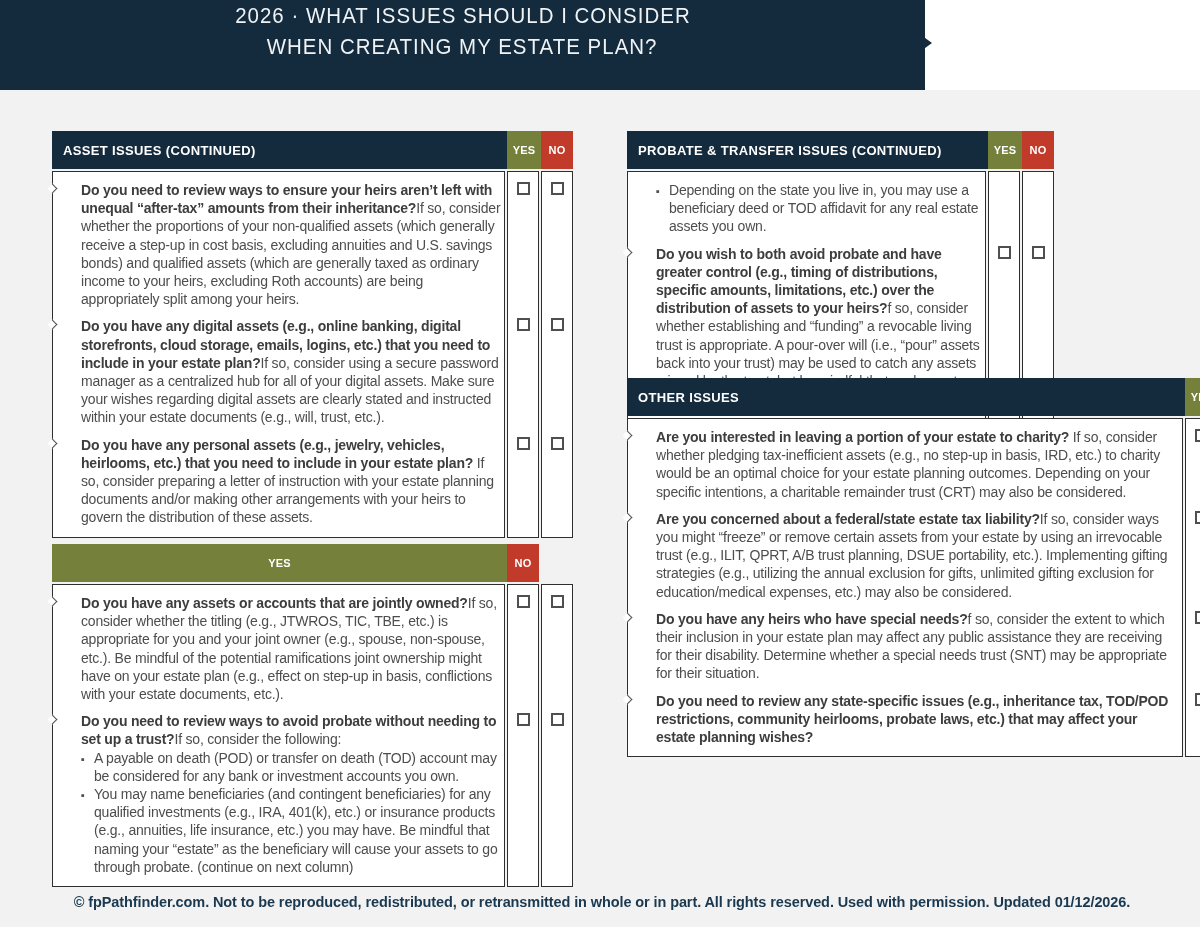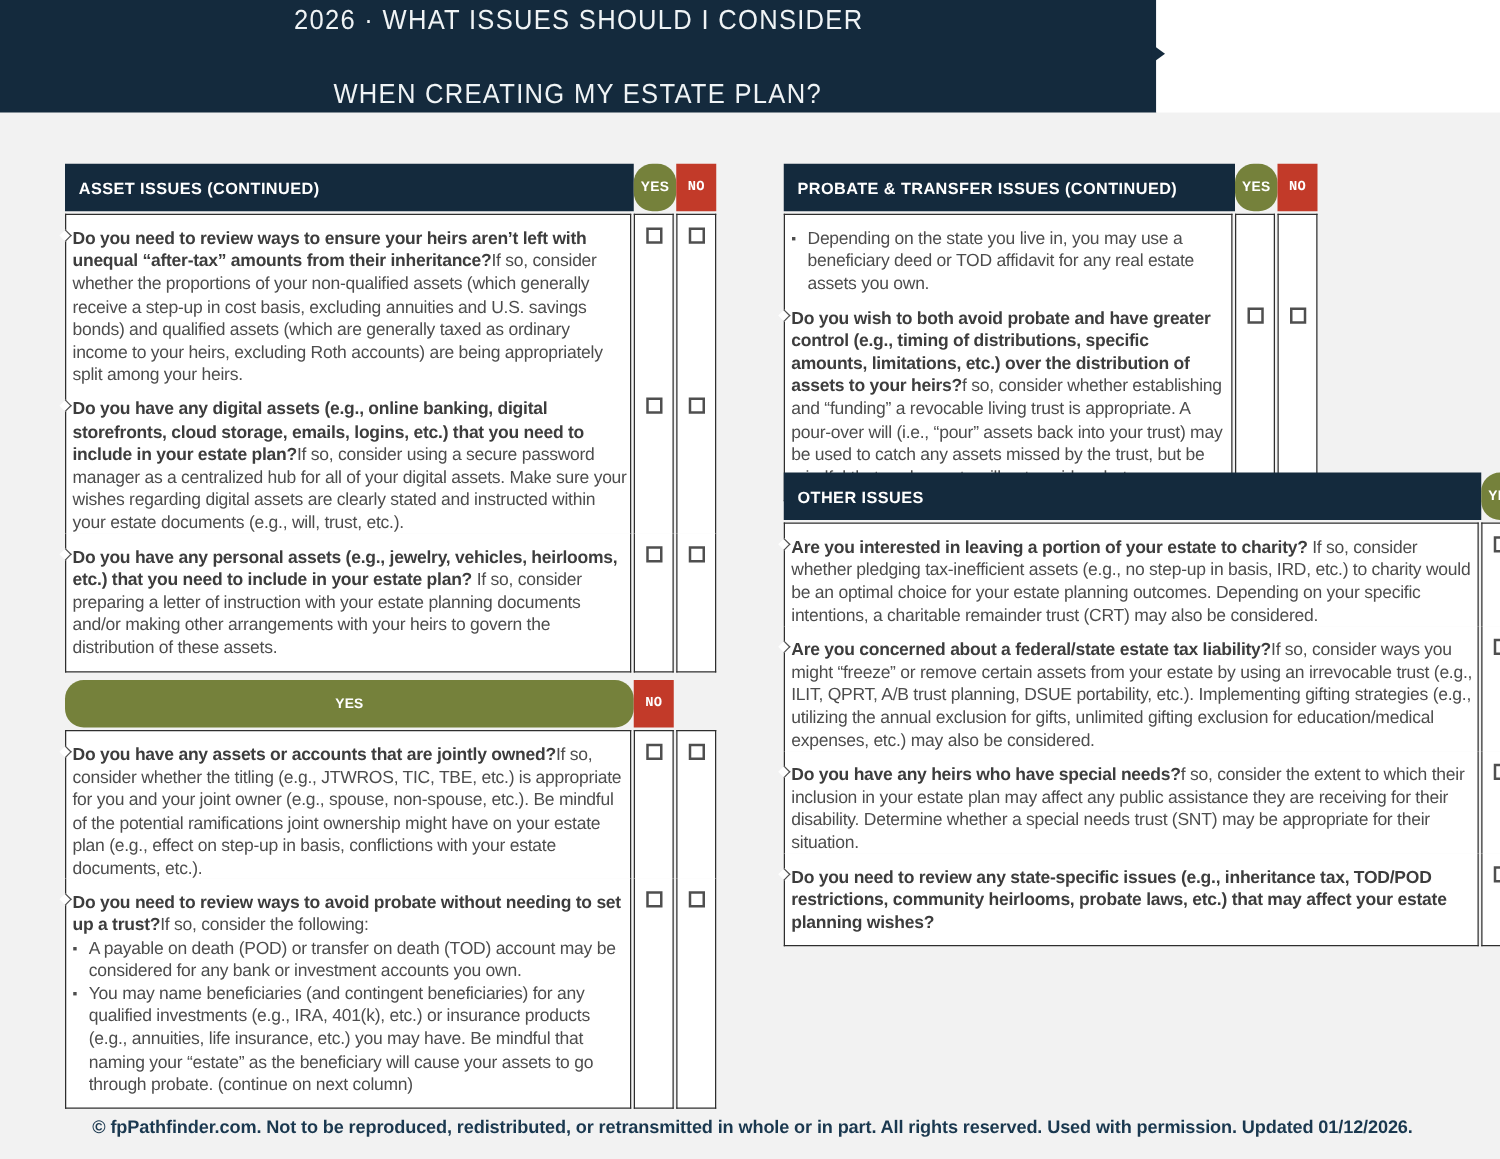--- a/index.html
+++ b/index.html
@@ -8,43 +8,43 @@
   }
   *{box-sizing:border-box;}
   html,body{margin:0;padding:0;}
   body{
     width:1200px;height:927px;position:relative;overflow:hidden;
     background:var(--page);
     font-family:"Liberation Sans","DejaVu Sans",sans-serif;
   }
   
   .banner{position:absolute;left:0;top:0;width:925px;height:90px;background:var(--navy);
-    display:flex;flex-direction:column;justify-content:space-between;align-items:center;}
+    display:flex;flex-direction:column;justify-content:flex-start;align-items:center;}
   .banner-title{color:#EFF3F5;font-size:22px;line-height:31px;letter-spacing:1.1px;
     font-weight:400;text-align:center;transform:scaleX(.93);}
   .banner-white{position:absolute;left:925px;top:0;width:275px;height:90px;background:#FFFFFF;}
   .banner-arrow{position:absolute;left:921px;top:35px;width:0;height:0;
     border-left:11px solid var(--navy);border-top:8px solid transparent;border-bottom:8px solid transparent;}
   
   .card{position:absolute;}
   .card1{left:52px;top:131px;width:521px;}
   .card2{left:52px;top:544px;width:521px;}
   .card3{left:627px;top:131px;width:427px;}
   .card4{left:627px;top:378px;width:624px;}
   .sec-head{display:grid;grid-template-columns:1fr 32px 32px;column-gap:2px;height:38px;}
   .hcell{display:flex;align-items:center;color:#fff;}
   .hcell.title{background:var(--navy);font-weight:700;font-size:13px;letter-spacing:.35px;
     padding-left:11px;margin-right:-2px;}
-  .hcell.yes{background:var(--olive);margin-right:-2px;border-radius:15px;}
-  .hcell.no{background:var(--red);font-family:Liberation Mono, monospace;}
+  .hcell.yes{background:var(--olive);margin-right:-2px;}
+  .hcell.no{background:var(--red);}
   .hcell.yes,.hcell.no{justify-content:center;font-weight:700;font-size:11px;letter-spacing:.2px;}
   .sec-body{display:grid;grid-template-columns:1fr 32px 32px;column-gap:2px;margin-top:2px;}
   .tcell{position:relative;background:#fff;border-left:1px solid var(--border);border-right:1px solid var(--border);
     font-size:14px;line-height:18.2px;letter-spacing:-.2px;color:var(--text);
-    padding:9px 2px 0 5px;}
+    padding:9px 2px 0 28px;}
   .bcell{background:#fff;border-left:1px solid var(--border);border-right:1px solid var(--border);
     display:flex;justify-content:center;align-items:flex-start;}
   .first{border-top:1px solid var(--border);}
   .last{border-bottom:1px solid var(--border);}
   .tcell.last{padding-bottom:10px;}
   .qb{font-weight:700;color:var(--boldtext);}
   .chk{width:13px;height:13px;background:#fff;border:2px solid var(--chk);margin-top:10px;}
   .chev{position:absolute;left:-4px;top:13px;width:7px;height:7px;background:#fff;
     border-top:1.5px solid var(--chk);border-right:1.5px solid var(--chk);transform:rotate(45deg);}
   .bullet{position:relative;padding-left:13px;}

